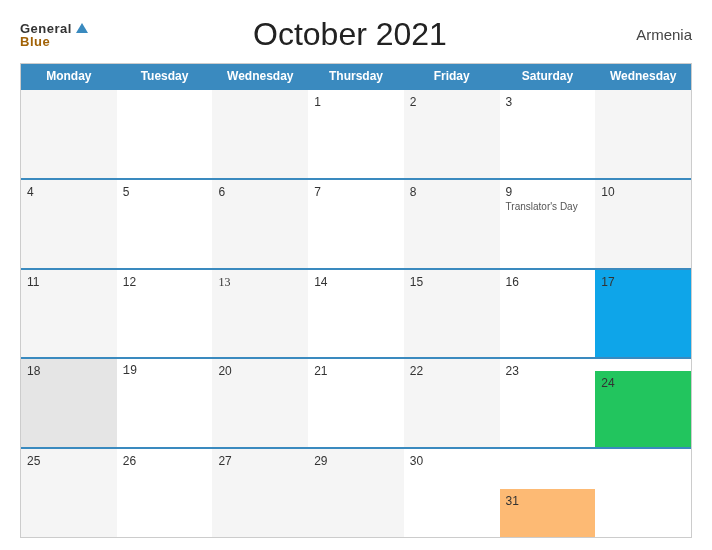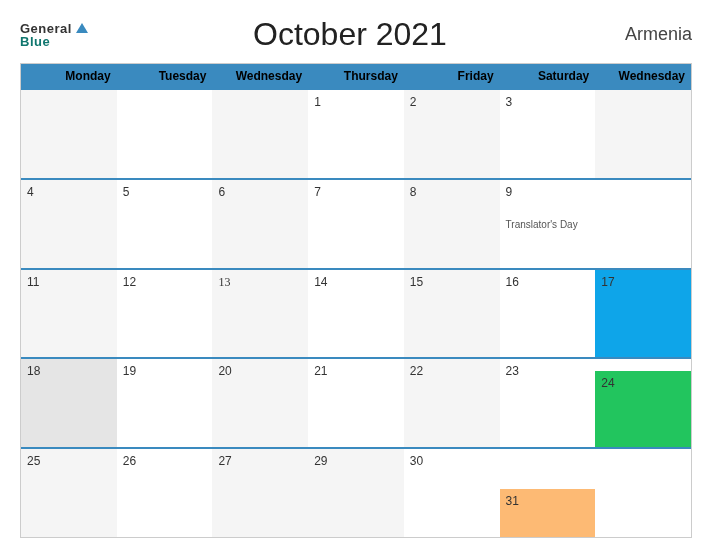--- a/index.html
+++ b/index.html
@@ -31,64 +31,64 @@
     }
     .logo-general {
       font-size: 13px;
       font-weight: bold;
       color: #333;
       letter-spacing: 0.5px;
     }
     .logo-blue {
       font-size: 13px;
       font-weight: bold;
-      color: #0f766e;
+      color: #a16207;
       letter-spacing: 0.5px;
     }
     .logo-triangle {
       display: inline-block;
       width: 0;
       height: 0;
       border-left: 6px solid transparent;
       border-right: 6px solid transparent;
       border-bottom: 10px solid #3a8abf;
       margin-left: 2px;
       vertical-align: middle;
     }
     .title {
       font-size: 32px;
       font-weight: normal;
       color: #222;
       text-align: center;
       flex: 1;
     }
     .country {
-      font-size: 18px;
+      font-size: 15px;
       color: #444;
       text-align: right;
       min-width: 80px;
     }
     
     .calendar {
       flex: 1;
       display: flex;
       flex-direction: column;
       border: 1px solid #ccc;
     }
     .cal-header {
       display: grid;
       grid-template-columns: repeat(7, 1fr);
       background: #3a8abf;
     }
     .cal-header-cell {
-      color: #000000;
+      color: #ffffff;
       font-size: 12px;
       font-weight: bold;
       padding: 5px 6px;
-      text-align: right;
+      text-align: center;
     }
     .cal-body {
       flex: 1;
       display: flex;
       flex-direction: column;
     }
     .cal-week {
       flex: 1;
       display: grid;
       grid-template-columns: repeat(7, 1fr);
@@ -118,21 +118,21 @@
     .cal-week .cal-cell:nth-child(6) {
       background: #fff;
     }
     .cell-day {
       font-size: 12px;
       color: #333;
     }
     .cell-event {
       font-size: 10px;
       color: #555;
-      margin-top: 20px;
+      margin-top: 2px;
       line-height: 1.2;
     }
     
     .logo-row {
       display: flex;
       align-items: center;
       gap: 2px;
     }
   </style>
 </head>
@@ -193,20 +193,23 @@
           <div class="cal-cell" style="background: rgb(255, 255, 255);">
             <div class="cell-day">7</div>
           </div>
           <div class="cal-cell" style="background: rgb(245, 245, 245);">
             <div class="cell-day">8</div>
           </div>
           <div class="cal-cell" style="background: rgb(255, 255, 255);">
             <div class="cell-day">9</div>
             <div class="cell-event">Translator's Day</div>
           </div>
+          <div class="cal-cell" style="background: rgb(245, 245, 245);">
+            <div class="cell-day">10</div>
+          </div>
         </div>
         <div class="cal-week">
           <div class="cal-cell" style="background: rgb(245, 245, 245);">
             <div class="cell-day">11</div>
           </div>
           <div class="cal-cell" style="background: rgb(255, 255, 255);">
             <div class="cell-day">12</div>
           </div>
           <div class="cal-cell" style="background: rgb(245, 245, 245); font-family: Liberation Serif, serif;">
             <div class="cell-day">13</div>
@@ -221,21 +224,21 @@
             <div class="cell-day">16</div>
           </div>
           <div class="cal-cell" style="background: #0ea5e9;">
             <div class="cell-day">17</div>
           </div>
         </div>
         <div class="cal-week">
           <div class="cal-cell" style="background: #e5e5e5;">
             <div class="cell-day">18</div>
           </div>
-          <div class="cal-cell" style="background: rgb(255, 255, 255);">
+          <div class="cal-cell" style="background: rgb(255, 255, 255); font-family: Liberation Mono, monospace;">
             <div class="cell-day">19</div>
           </div>
           <div class="cal-cell" style="background: rgb(245, 245, 245);">
             <div class="cell-day">20</div>
           </div>
           <div class="cal-cell" style="background: rgb(255, 255, 255);">
             <div class="cell-day">21</div>
           </div>
           <div class="cal-cell" style="background: rgb(245, 245, 245);">
             <div class="cell-day">22</div>

